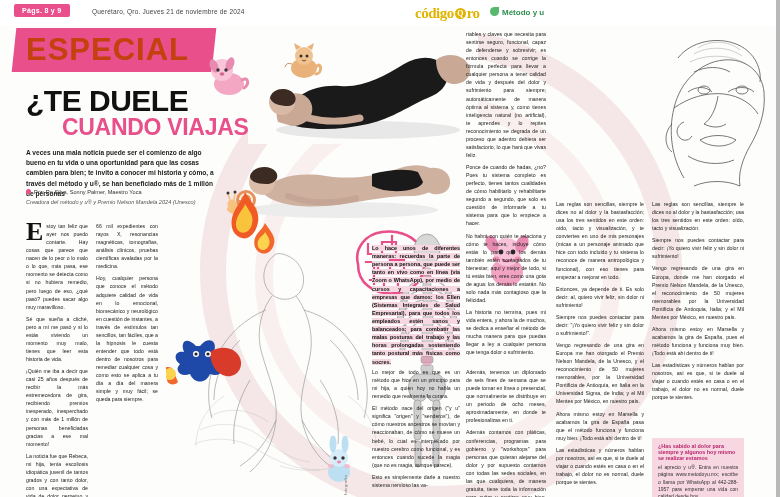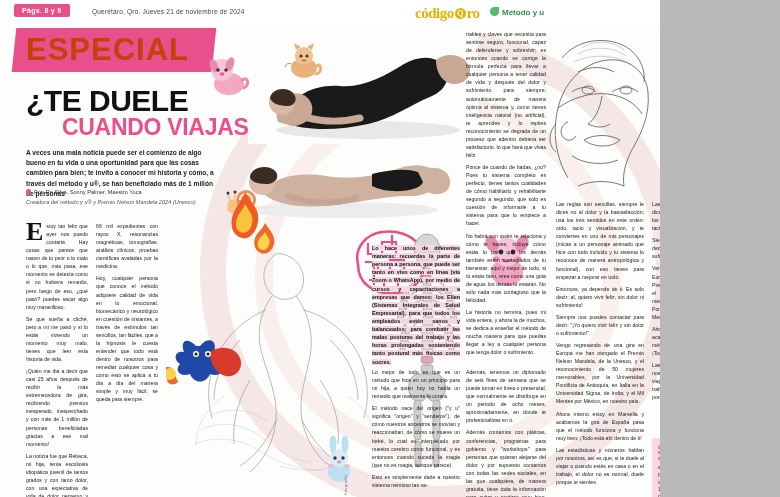--- a/index.html
+++ b/index.html
@@ -1,17 +1,17 @@
 <!DOCTYPE html>
 <html><head>
 <meta charset="utf-8">
 <style>
   html,body{margin:0;padding:0;background:#b9b9b9;}
   body{font-family:"Liberation Sans", sans-serif;}
-  .page{position:relative;width:660px;height:497px;background:#fdfdfb;overflow:hidden;}
+  .page{position:relative;width:776px;height:497px;background:#fdfdfb;overflow:hidden;}
 
   
   .bgcircle{position:absolute;border-radius:50%;border:26px solid #f2dfe2;opacity:.75;}
   .c1{width:430px;height:430px;left:200px;top:30px;}
   .c2{width:330px;height:330px;left:255px;top:95px;border-width:18px;border-color:#f7e9ea;}
 
   
   .topbar{position:absolute;top:0;left:0;width:780px;height:26px;background:#ffffff;}
   .edition{position:absolute;left:14px;top:4px;background:#e94f8a;color:#fff;font-size:7px;
            font-weight:bold;padding:3px 8px;border-radius:2px;letter-spacing:.3px;}

